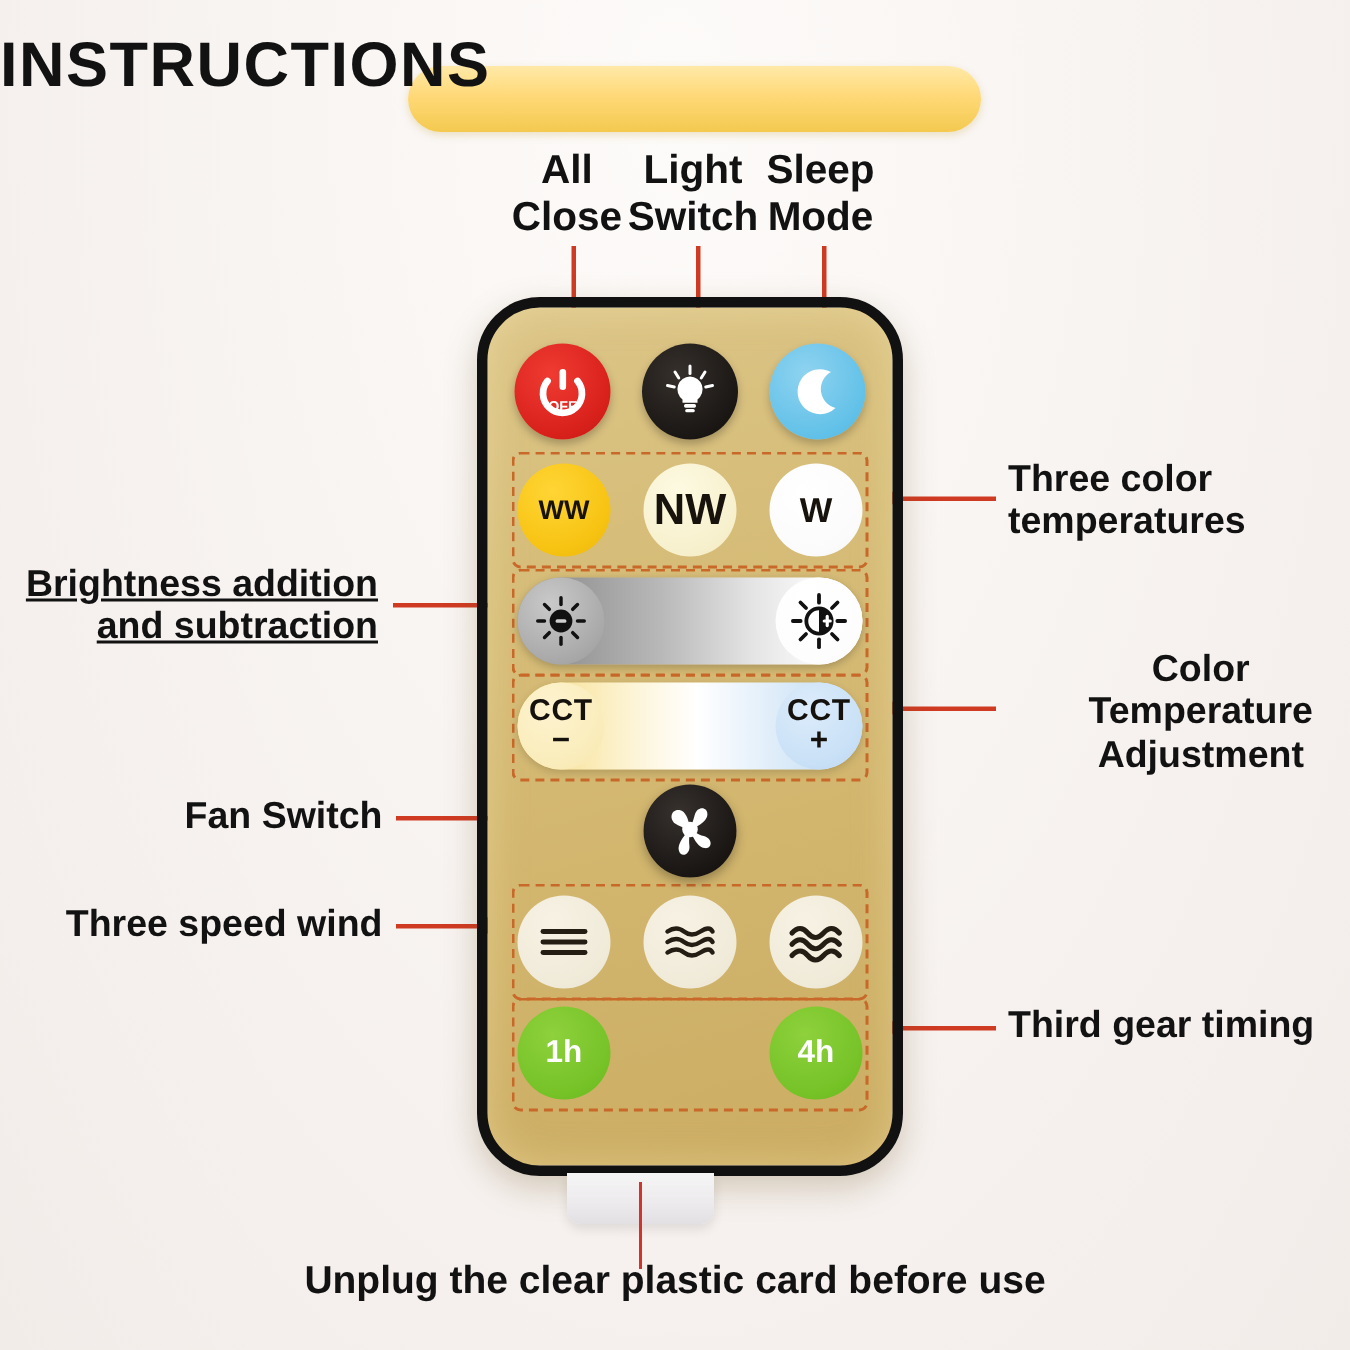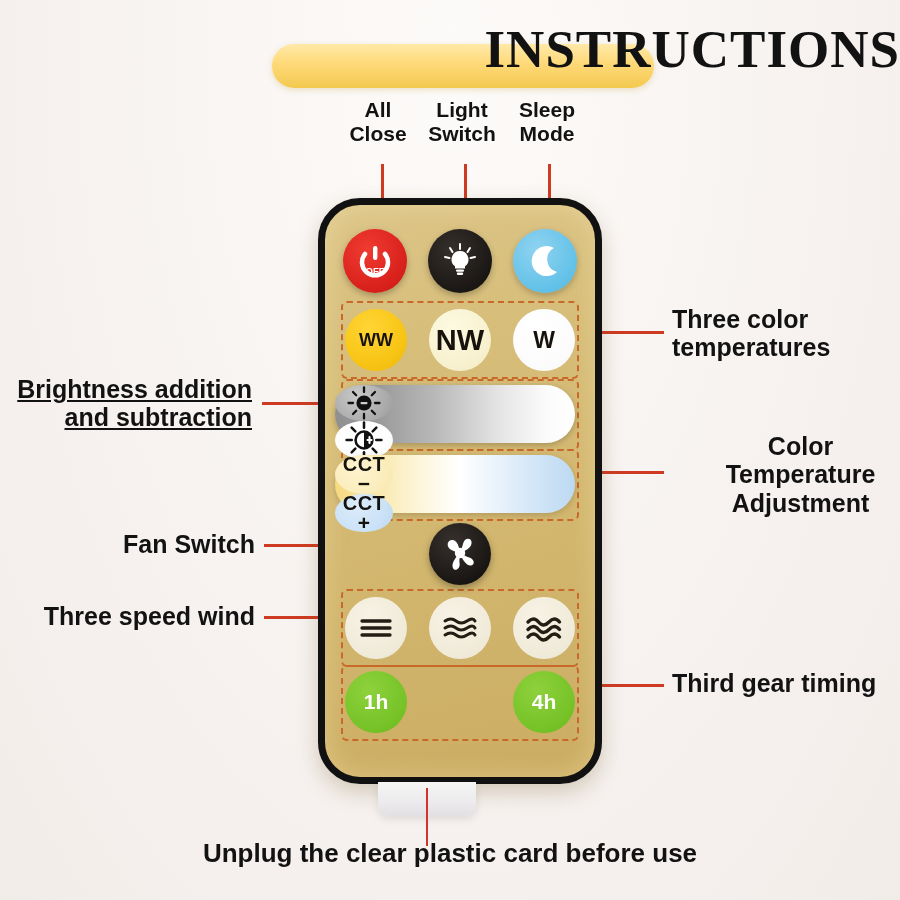--- a/index.html
+++ b/index.html
@@ -20,26 +20,26 @@
   }
   .title-band{
     position:absolute;
     left:272px;top:38px;width:382px;height:44px;
     border-radius:24px;
     background:linear-gradient(180deg,#ffe9a8 0%,#ffd978 45%,#f3c94f 100%);
     box-shadow:0 2px 6px rgba(190,150,40,.25);
   }
   .title-text{
     position:absolute;left:0;right:0;top:13px;
-    text-align:right;
-    font-size:53px;
+    text-align:left;
+    font-size:42px;
     font-weight:bold;
     letter-spacing:1px;
     color:#121212;
-    font-family:Liberation Serif, serif;
+    font-family:Liberation Sans, sans-serif;
   }
 
   
   .remote{
     position:absolute;
     left:318px;top:198px;width:284px;height:586px;
     border:7px solid #111;
     border-radius:42px;
     background:linear-gradient(165deg,#dcc588 0%,#d6bd79 28%,#d2b66e 62%,#cbac62 100%);
     box-shadow:0 8px 22px rgba(120,95,40,.28), inset 0 0 26px rgba(255,240,190,.35);
@@ -94,24 +94,23 @@
   }
 
   
   .row-cct3{left:20px;right:20px;top:104px;height:62px;}
   .c-ww{width:62px;height:62px;background:radial-gradient(circle at 38% 30%,#ffd535,#f7c312 68%,#e8b40a 100%);color:#17130c;font-size:18px;}
   .c-nw{width:62px;height:62px;background:radial-gradient(circle at 38% 30%,#fdfae2,#f7f0cd 70%,#f1e8ba 100%);color:#17130c;font-size:29px;}
   .c-w {width:62px;height:62px;background:radial-gradient(circle at 38% 30%,#ffffff,#fbfbfb 70%,#f2f2f2 100%);color:#17130c;font-size:23px;}
 
   
   .bar{
-    position:absolute;left:10px;right:20px;height:58px;border-radius:30px;
-    display:flex;align-items:flex-start;justify-content:space-between;
+    position:absolute;left:20px;right:20px;height:58px;border-radius:30px;
+    display:flex;align-items:flex-end;justify-content:space-between;
     box-sizing:border-box;
-    flex-direction:column;
   }
   .bar-bright{
     top:180px;
     background:linear-gradient(90deg,#8f8f8f 0%,#9a9a9a 18%,#b9b9b9 42%,#e4e4e4 68%,#fbfbfb 88%,#ffffff 100%);
     box-shadow:0 2px 6px rgba(0,0,0,.22);
   }
   .knob{
     width:58px;height:58px;border-radius:50%;
     display:flex;align-items:center;justify-content:center;
   }
@@ -155,21 +154,21 @@
   .row-timer{left:20px;right:20px;top:466px;height:62px;}
   .t-btn{
     width:62px;height:62px;border-radius:50%;
     background:radial-gradient(circle at 38% 30%,#8ed13c,#75c227 70%,#69b61f 100%);
     display:flex;align-items:center;justify-content:center;
     color:#fff;font-size:21px;font-weight:bold;
   }
 
   
   .cal{position:absolute;font-weight:bold;color:#121212;line-height:1.13;}
-  .cal-top{font-size:21px;text-align:center;}
+  .cal-top{font-size:27px;text-align:center;}
   .cal-side{font-size:25px;}
   .lead{position:absolute;background:#cf3a22;}
   .lead-v{width:3px;}
   .lead-h{height:3px;}
   .arrow-d{
     position:absolute;width:0;height:0;
     border-left:6px solid transparent;border-right:6px solid transparent;
     border-top:10px solid #cf3a22;
   }
   .arrow-r{

